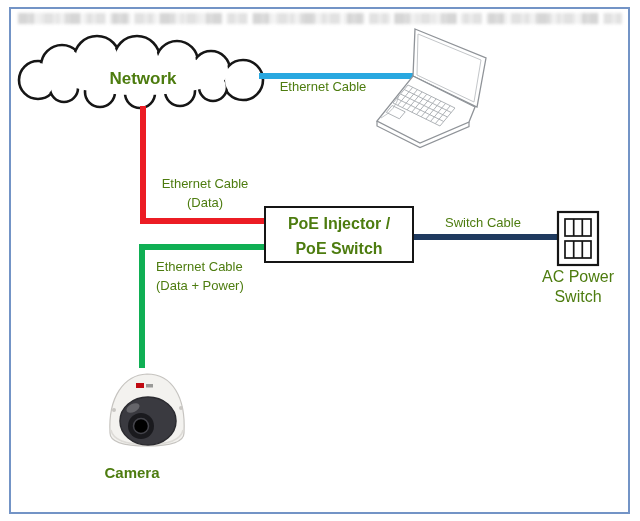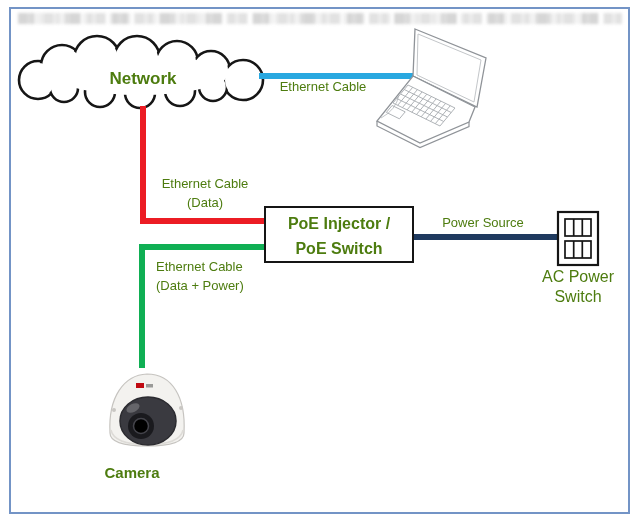--- a/index.html
+++ b/index.html
@@ -120,19 +120,19 @@
 
   <div class="label lbl-center eth-data-label"><span>Ethernet Cable</span><br><span>(Data)</span></div>
 
   <div class="label eth-datapower-label"><span>Ethernet Cable</span><br><span>(Data + Power)</span></div>
 
   <div class="poe-box">
       <span>PoE Injector /</span>
       <span>PoE Switch</span>
     </div>
 
-  <div class="label lbl-center power-cable-label">Power Source</div>
+  <div class="label lbl-center power-cable-label">Switch Cable</div>
 
   <div class="label lbl-center ac-power-label"><span>AC Power</span><br><span>Switch</span></div>
 
   <div class="label lbl-center camera-label">Camera</div>
 
 </div>
 
 </body></html>

